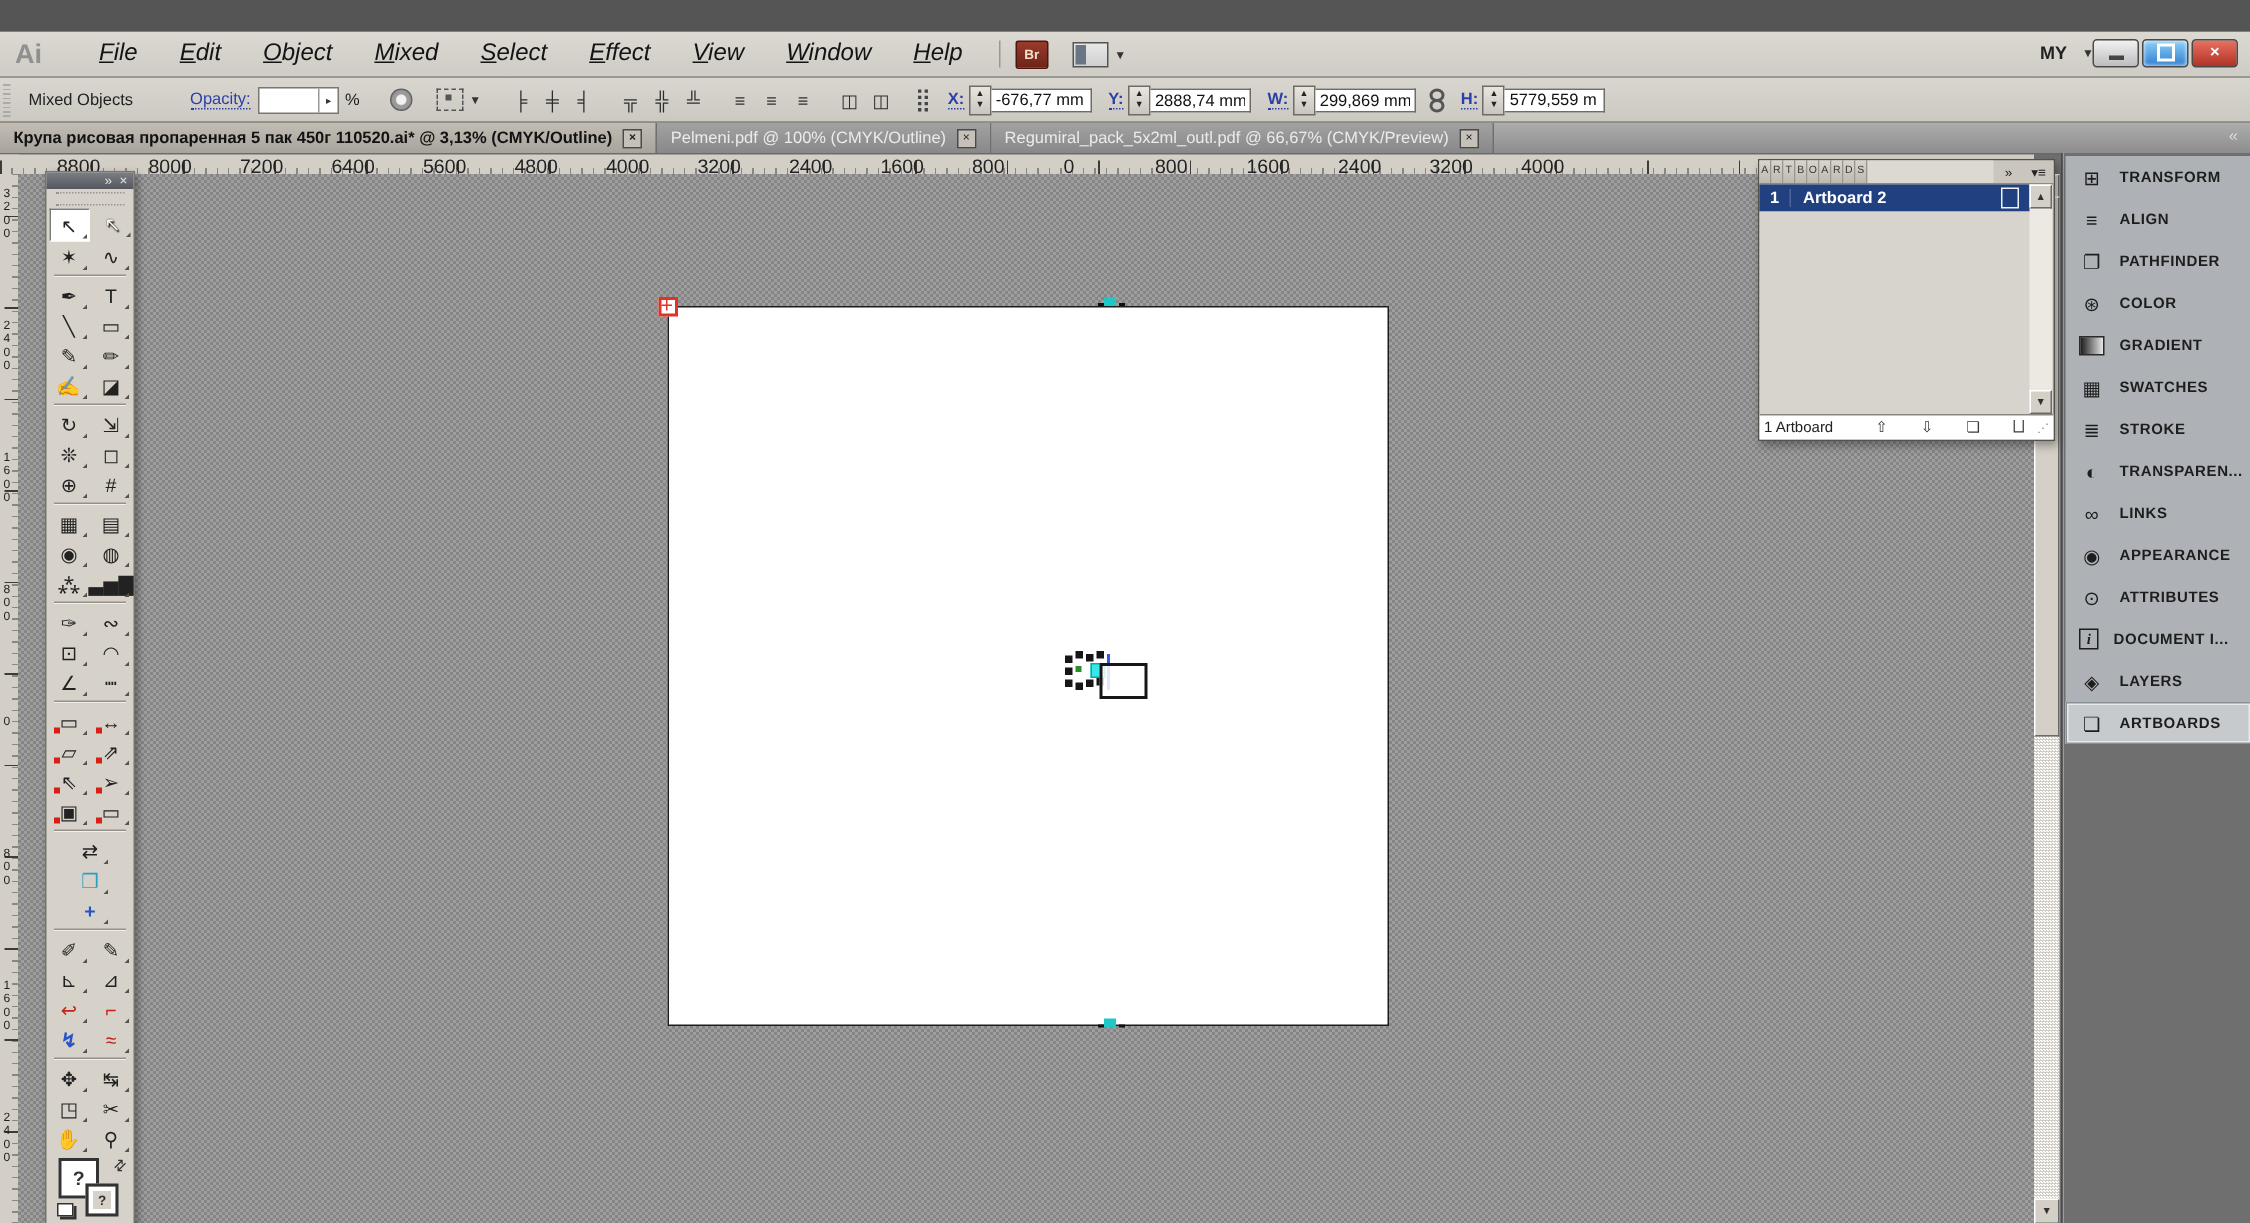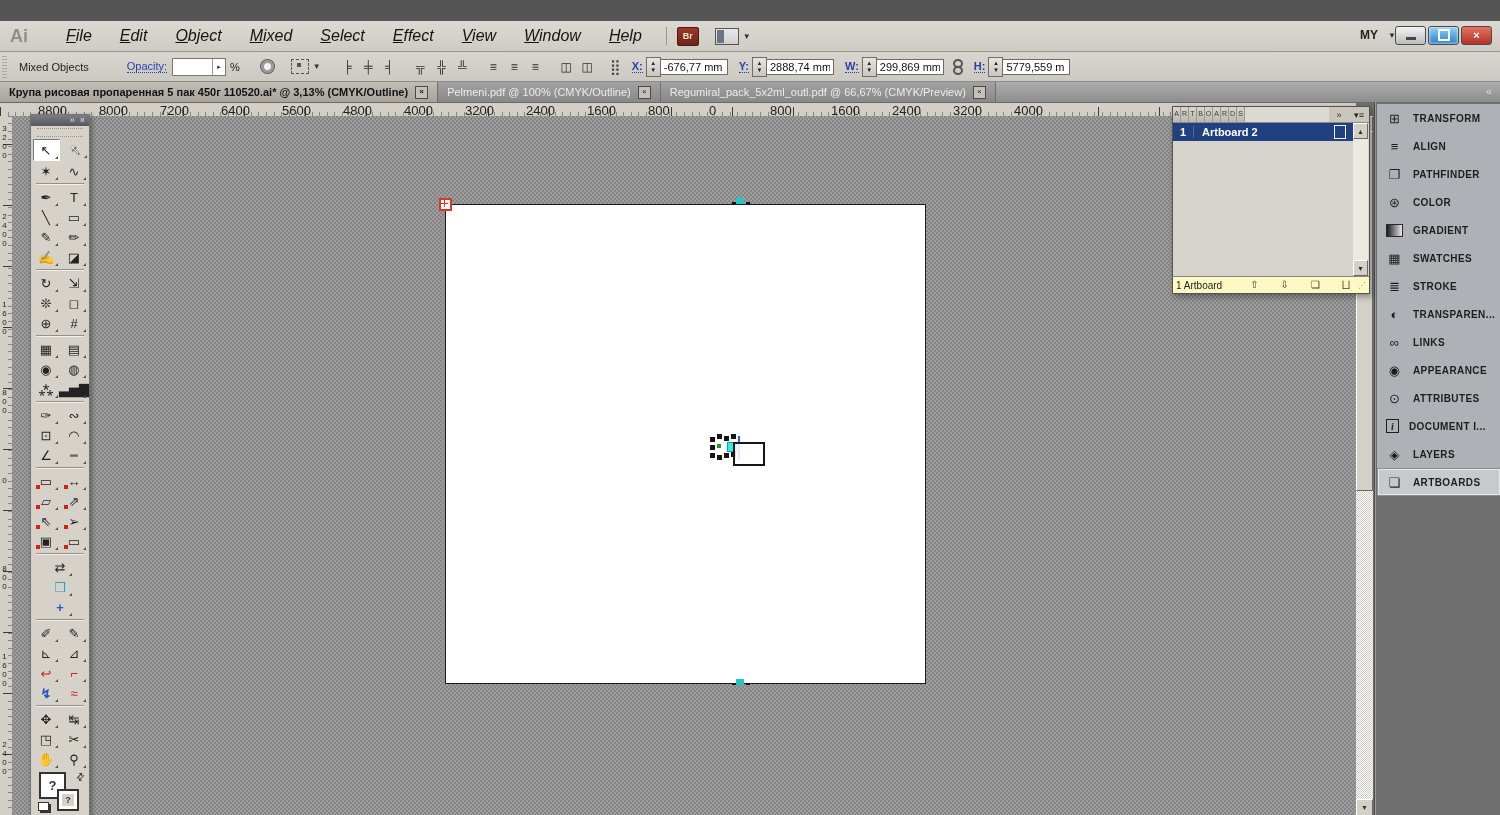--- a/index.html
+++ b/index.html
@@ -142,21 +142,21 @@
   .strip-btn{width:20px;display:flex;align-items:center;justify-content:center;font-size:9px;color:#222;}
   #ab-row{height:18px;background:#20407f;display:flex;align-items:center;color:#fff;margin-right:15px;}
   #ab-num{width:20px;text-align:center;font-size:11px;font-weight:bold;border-right:1px solid #51659c;}
   #ab-name{flex:1;padding-left:8px;font-size:11px;font-weight:bold;white-space:nowrap;}
   #ab-pageicon{width:10px;height:12px;border:1px solid #f2f2f2;margin-right:8px;flex:none;}
   #ab-body{flex:1;background:#d7d4cd;margin-right:15px;}
   #ab-scroll{position:absolute;right:1px;top:16px;bottom:17px;width:15px;background:#ece9e3;display:flex;flex-direction:column;}
   .sb-btn{height:14px;background:#d4d0c8;border:1px solid;border-color:#fff #6b6b6b #6b6b6b #fff;
           font-size:7px;color:#333;display:flex;align-items:center;justify-content:center;}
   #ab-scroll .fill{flex:1;}
-  #ab-footer{height:16px;background:#fef9c3;border-top:1px solid #8a877f;display:flex;align-items:center;
+  #ab-footer{height:16px;background:#ffffff;border-top:1px solid #8a877f;display:flex;align-items:center;
              font-size:10px;color:#222;padding:0 3px;}
   #ab-footer-label{white-space:nowrap;}
   #ab-footer-icons{display:flex;gap:22px;margin-left:28px;font-size:10px;color:#3a3a3a;}
   #ab-grip{margin-left:auto;font-size:8px;color:#8a877f;}
 
   
   #dock{left:1374px;top:81px;width:126px;height:734px;background:#6f6f6f;border-left:1px solid #4c4c4c;
         box-shadow:inset 1px 0 0 #9c9c9c;}
   #dock-buttons{position:absolute;left:2px;top:2px;width:124px;background:#aeb2b6;}
   .dock-btn{height:28px;display:flex;align-items:center;padding-left:9px;gap:10px;cursor:default;}

